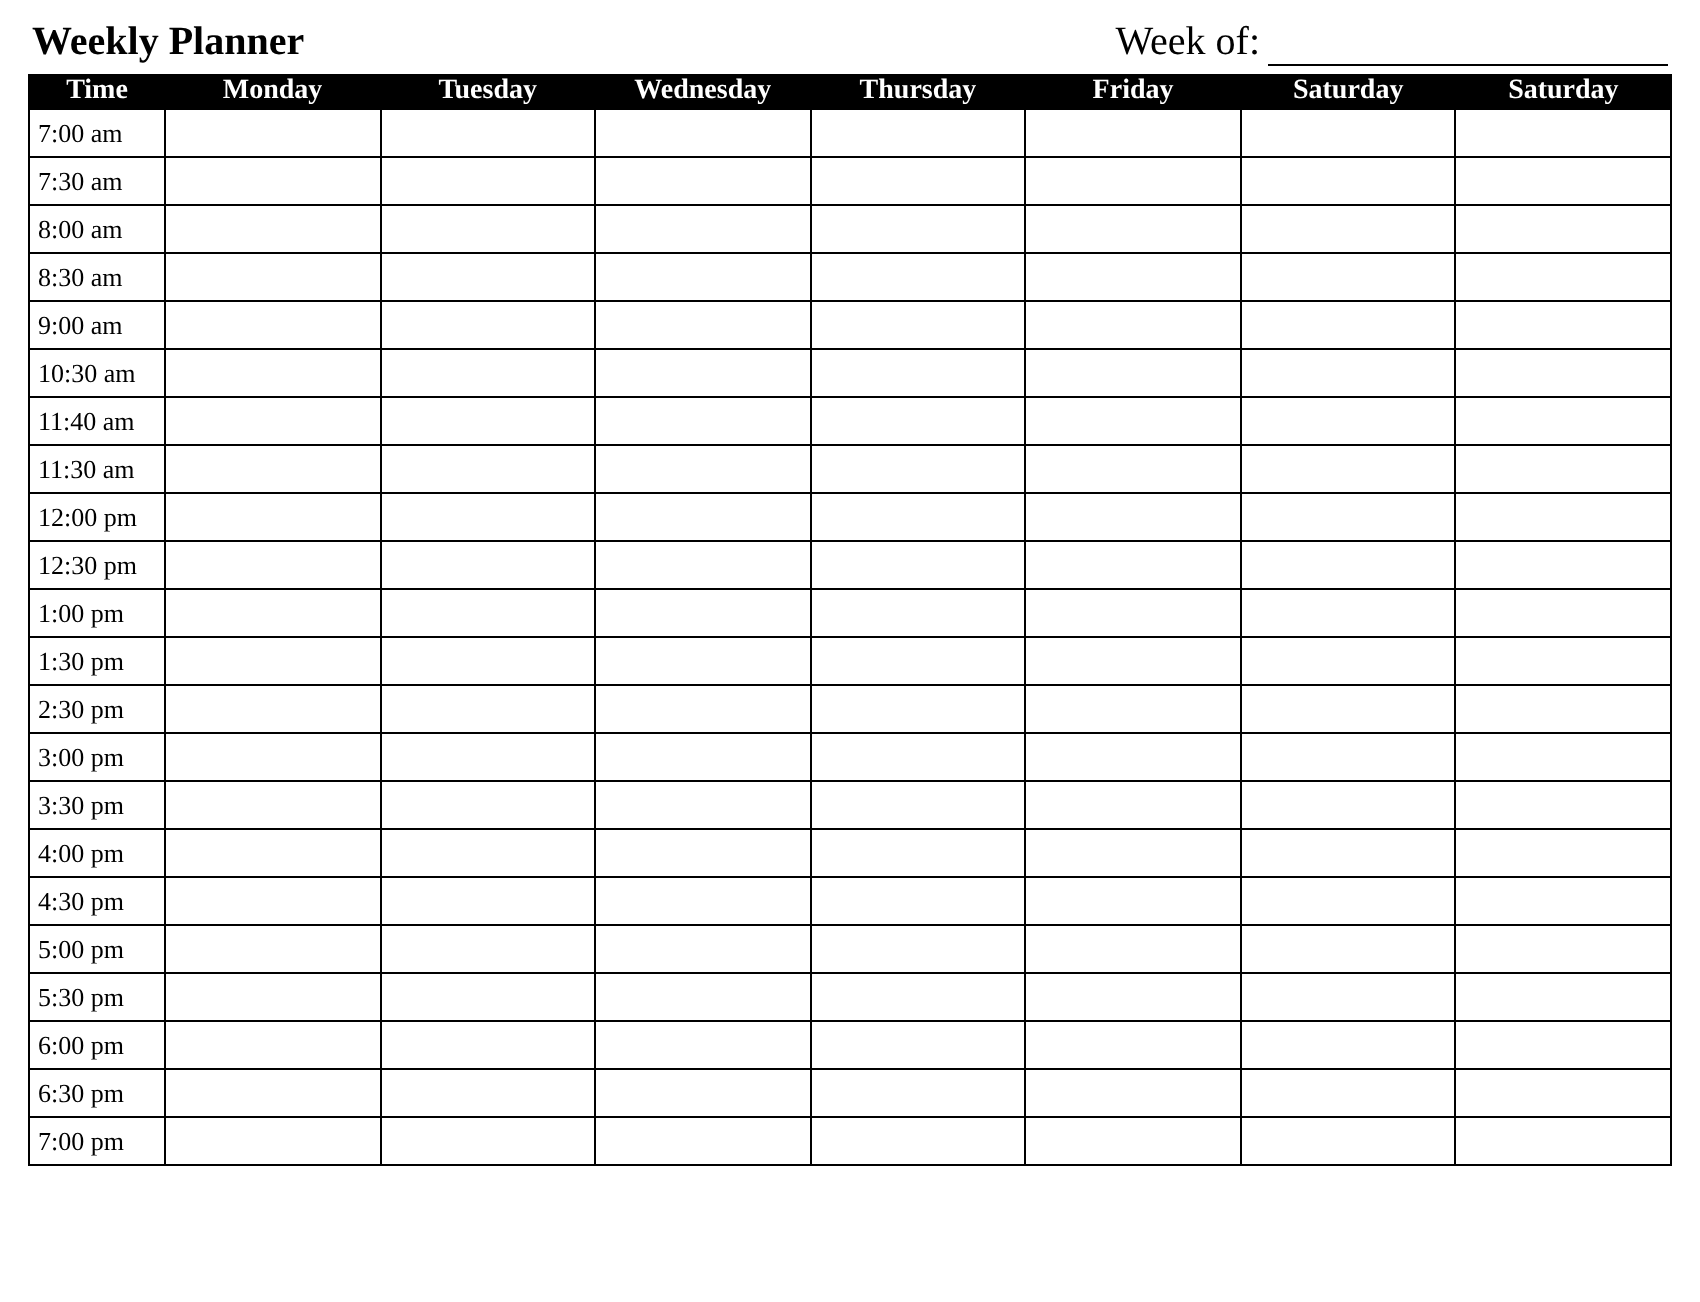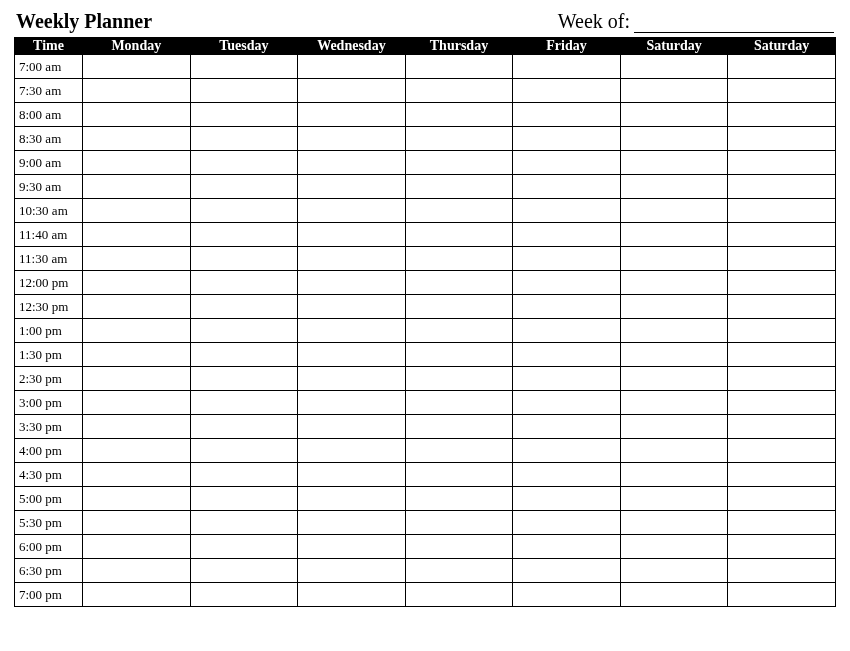--- a/index.html
+++ b/index.html
@@ -140,30 +140,20 @@
         <td class="time-cell">9:00 am</td>
         <td class="slot-cell"></td>
         <td class="slot-cell"></td>
         <td class="slot-cell"></td>
         <td class="slot-cell"></td>
         <td class="slot-cell"></td>
         <td class="slot-cell"></td>
         <td class="slot-cell"></td>
       </tr>
       <tr>
-        <td class="time-cell">9:30 am</td>
-        <td class="slot-cell"></td>
-        <td class="slot-cell"></td>
-        <td class="slot-cell"></td>
-        <td class="slot-cell"></td>
-        <td class="slot-cell"></td>
-        <td class="slot-cell"></td>
-        <td class="slot-cell"></td>
-      </tr>
-      <tr>
         <td class="time-cell">10:30 am</td>
         <td class="slot-cell"></td>
         <td class="slot-cell"></td>
         <td class="slot-cell"></td>
         <td class="slot-cell"></td>
         <td class="slot-cell"></td>
         <td class="slot-cell"></td>
         <td class="slot-cell"></td>
       </tr>
       <tr>

